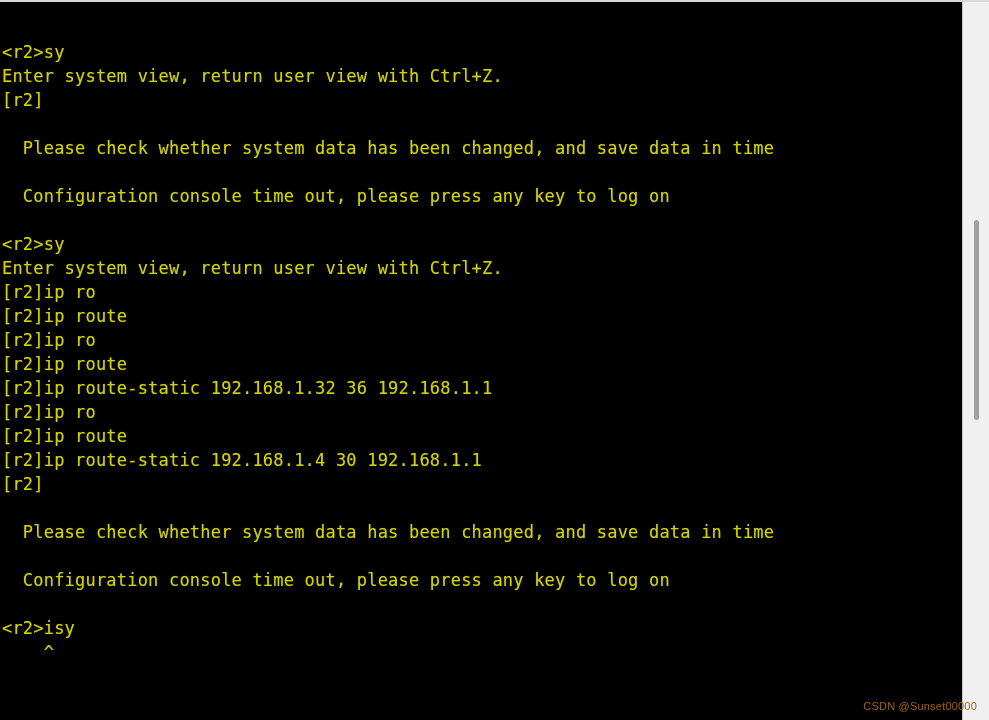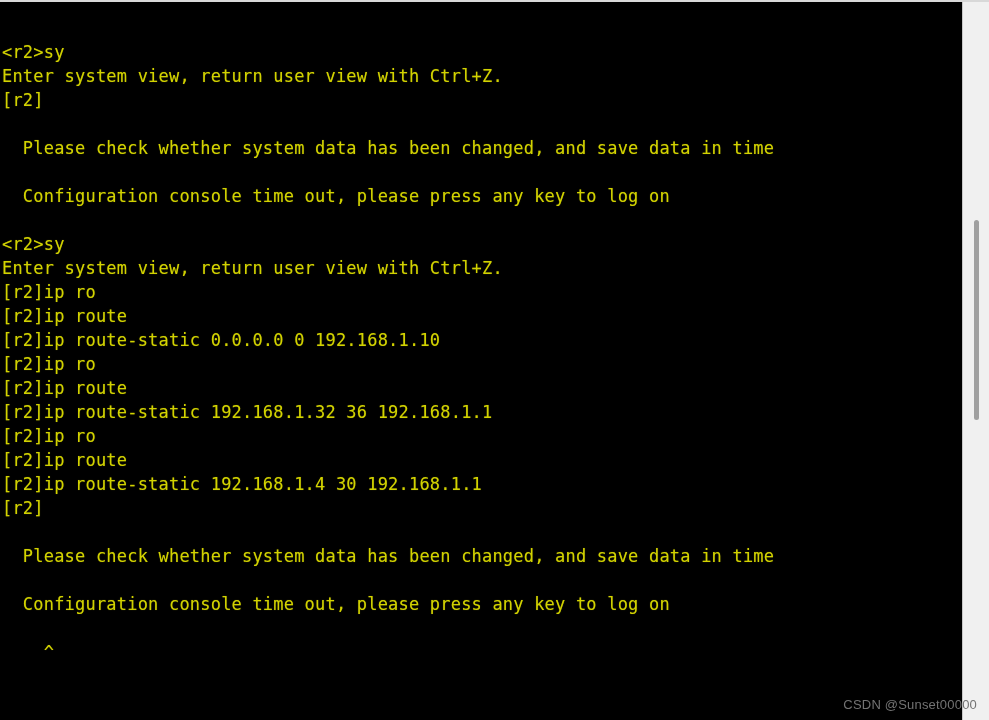--- a/index.html
+++ b/index.html
@@ -84,22 +84,22 @@
     background: #a0a0a0;
     border-radius: 3px;
   }
 
   
   #watermark {
     position: absolute;
     right: 12px;
     bottom: 8px;
     font-family: "Liberation Sans", sans-serif;
-    font-size: 13px;
-    color: #737373;
+    font-size: 11px;
+    color: #a16207;
     white-space: nowrap;
     z-index: 4;
     letter-spacing: 0.2px;
     margin-top: 16px;
   }
 </style>
 </head>
 <body>
 
 <div id="top-hairline"></div>
@@ -111,33 +111,33 @@
       <div class="term-line">[r2]</div>
       <div class="term-line blank">&nbsp;</div>
       <div class="term-line">  Please check whether system data has been changed, and save data in time</div>
       <div class="term-line blank">&nbsp;</div>
       <div class="term-line">  Configuration console time out, please press any key to log on</div>
       <div class="term-line blank">&nbsp;</div>
       <div class="term-line">&lt;r2&gt;sy</div>
       <div class="term-line">Enter system view, return user view with Ctrl+Z.</div>
       <div class="term-line">[r2]ip ro</div>
       <div class="term-line">[r2]ip route</div>
-      <div class="term-line">[r2]ip route-static 0.0.0.0 0 192.168.1.10</div>
       <div class="term-line">[r2]ip ro</div>
       <div class="term-line">[r2]ip route</div>
       <div class="term-line">[r2]ip route-static 192.168.1.32 36 192.168.1.1</div>
       <div class="term-line">[r2]ip ro</div>
       <div class="term-line">[r2]ip route</div>
       <div class="term-line">[r2]ip route-static 192.168.1.4 30 192.168.1.1</div>
       <div class="term-line">[r2]</div>
       <div class="term-line blank">&nbsp;</div>
       <div class="term-line">  Please check whether system data has been changed, and save data in time</div>
       <div class="term-line blank">&nbsp;</div>
       <div class="term-line">  Configuration console time out, please press any key to log on</div>
       <div class="term-line blank">&nbsp;</div>
+      <div class="term-line">&lt;r2&gt;isy</div>
       <div class="term-line">    ^</div>
     </div>
 </div>
 
 <div id="scrollbar">
   <div id="scrollbar-track" style="background: rgb(240, 240, 240);">
     <div id="scrollbar-thumb" style="background: rgb(160, 160, 160);"></div>
   </div>
 </div>
 

